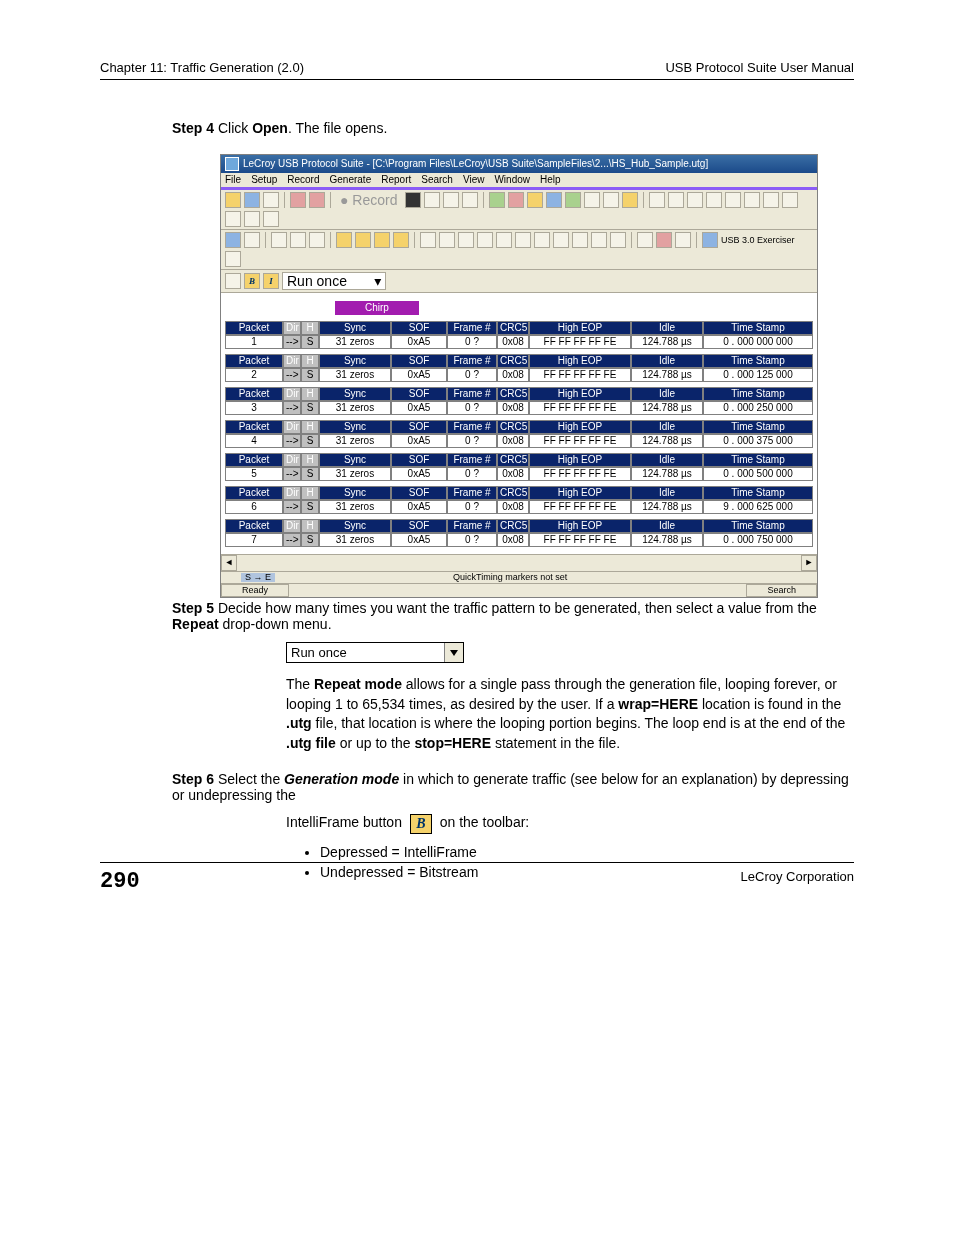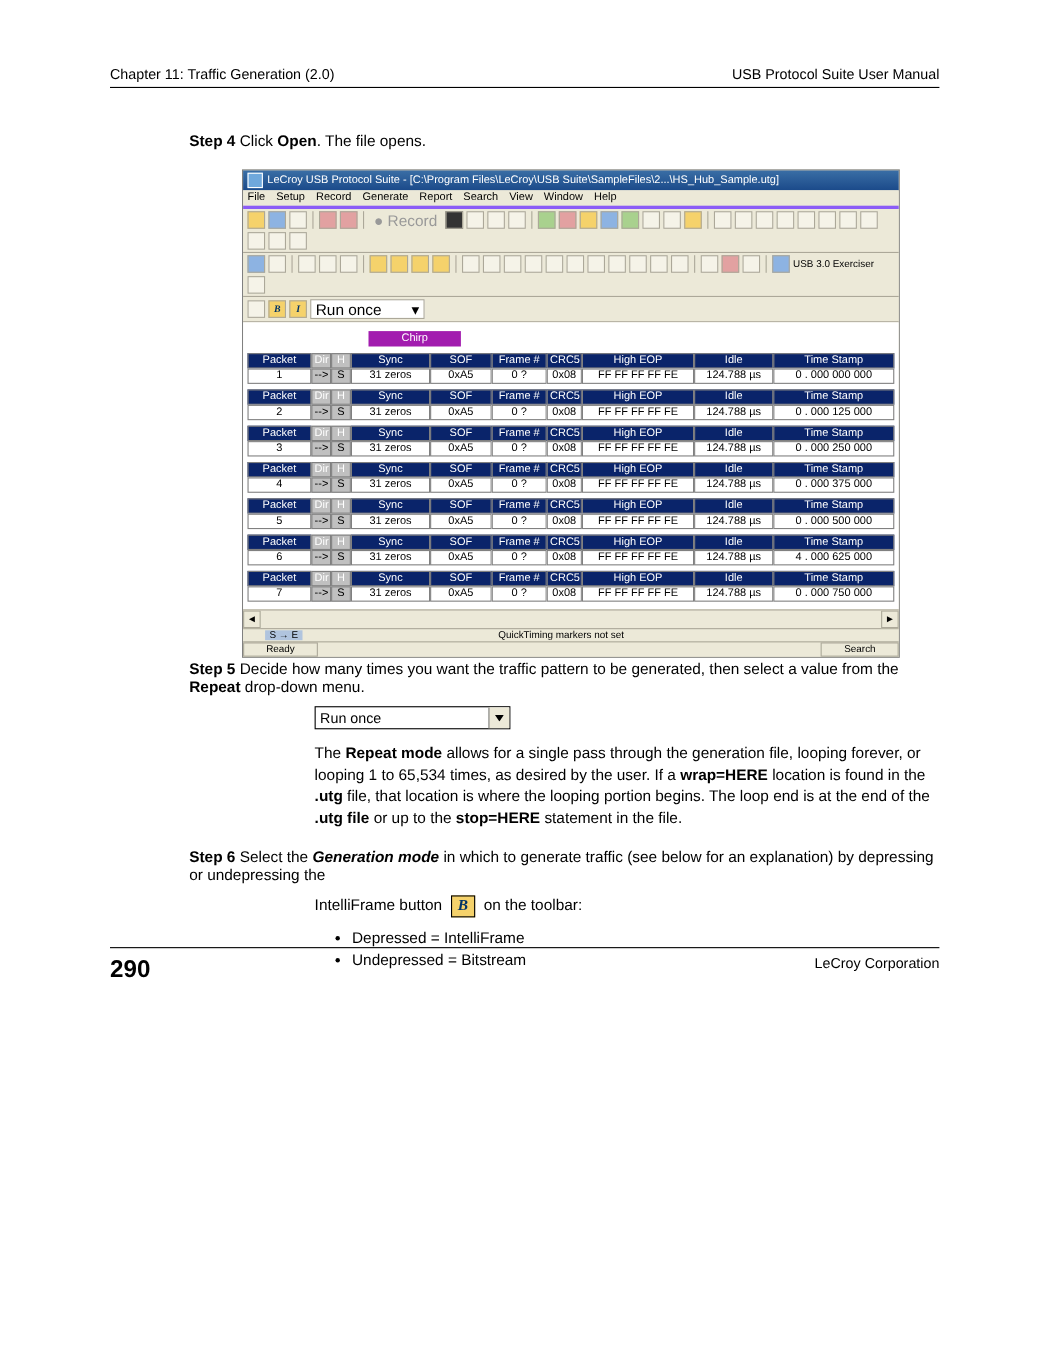--- a/index.html
+++ b/index.html
@@ -29,21 +29,21 @@
     position: absolute;
     left: 100px;
     right: 100px;
     bottom: 50px;
     display: flex;
     justify-content: space-between;
     border-top: 1px solid #000;
     padding-top: 6px;
     font-size: 13px;
   }
-  .page-num { font-family: Liberation Sans, sans-serif; font-weight: bold; font-size: 22px; }
+  .page-num { font-family: Liberation Mono, monospace; font-weight: bold; font-size: 22px; }
   .content { margin-left: 130px; }
   .step-block { margin-bottom: 18px; }
   .step-line { margin-left: -58px; }
   .step-label { font-weight: bold; }
   .para { margin: 10px 0; line-height: 1.4; }
   .indent { margin-left: 56px; }
   ul.bullets { margin: 6px 0 6px 90px; padding: 0; }
   ul.bullets li { margin: 4px 0; }
 
   
@@ -393,21 +393,21 @@
               <div class="hdr">Time Stamp</div>
               <div class="">6</div>
               <div class="dir">--&gt;</div>
               <div class="hs">S</div>
               <div class="">31 zeros</div>
               <div class="">0xA5</div>
               <div class="">0 ?</div>
               <div class="">0x08</div>
               <div class="">FF FF FF FF FE</div>
               <div class="">124.788 µs</div>
-              <div class="">4 . 000 625 000</div>
+              <div class="">9 . 000 625 000</div>
             </div>
             <div class="pkt">
               <div class="hdr">Packet</div>
               <div class="hdr dir">Dir</div>
               <div class="hdr hs">H</div>
               <div class="hdr">Sync</div>
               <div class="hdr">SOF</div>
               <div class="hdr">Frame #</div>
               <div class="hdr">CRC5</div>
               <div class="hdr">High EOP</div>

